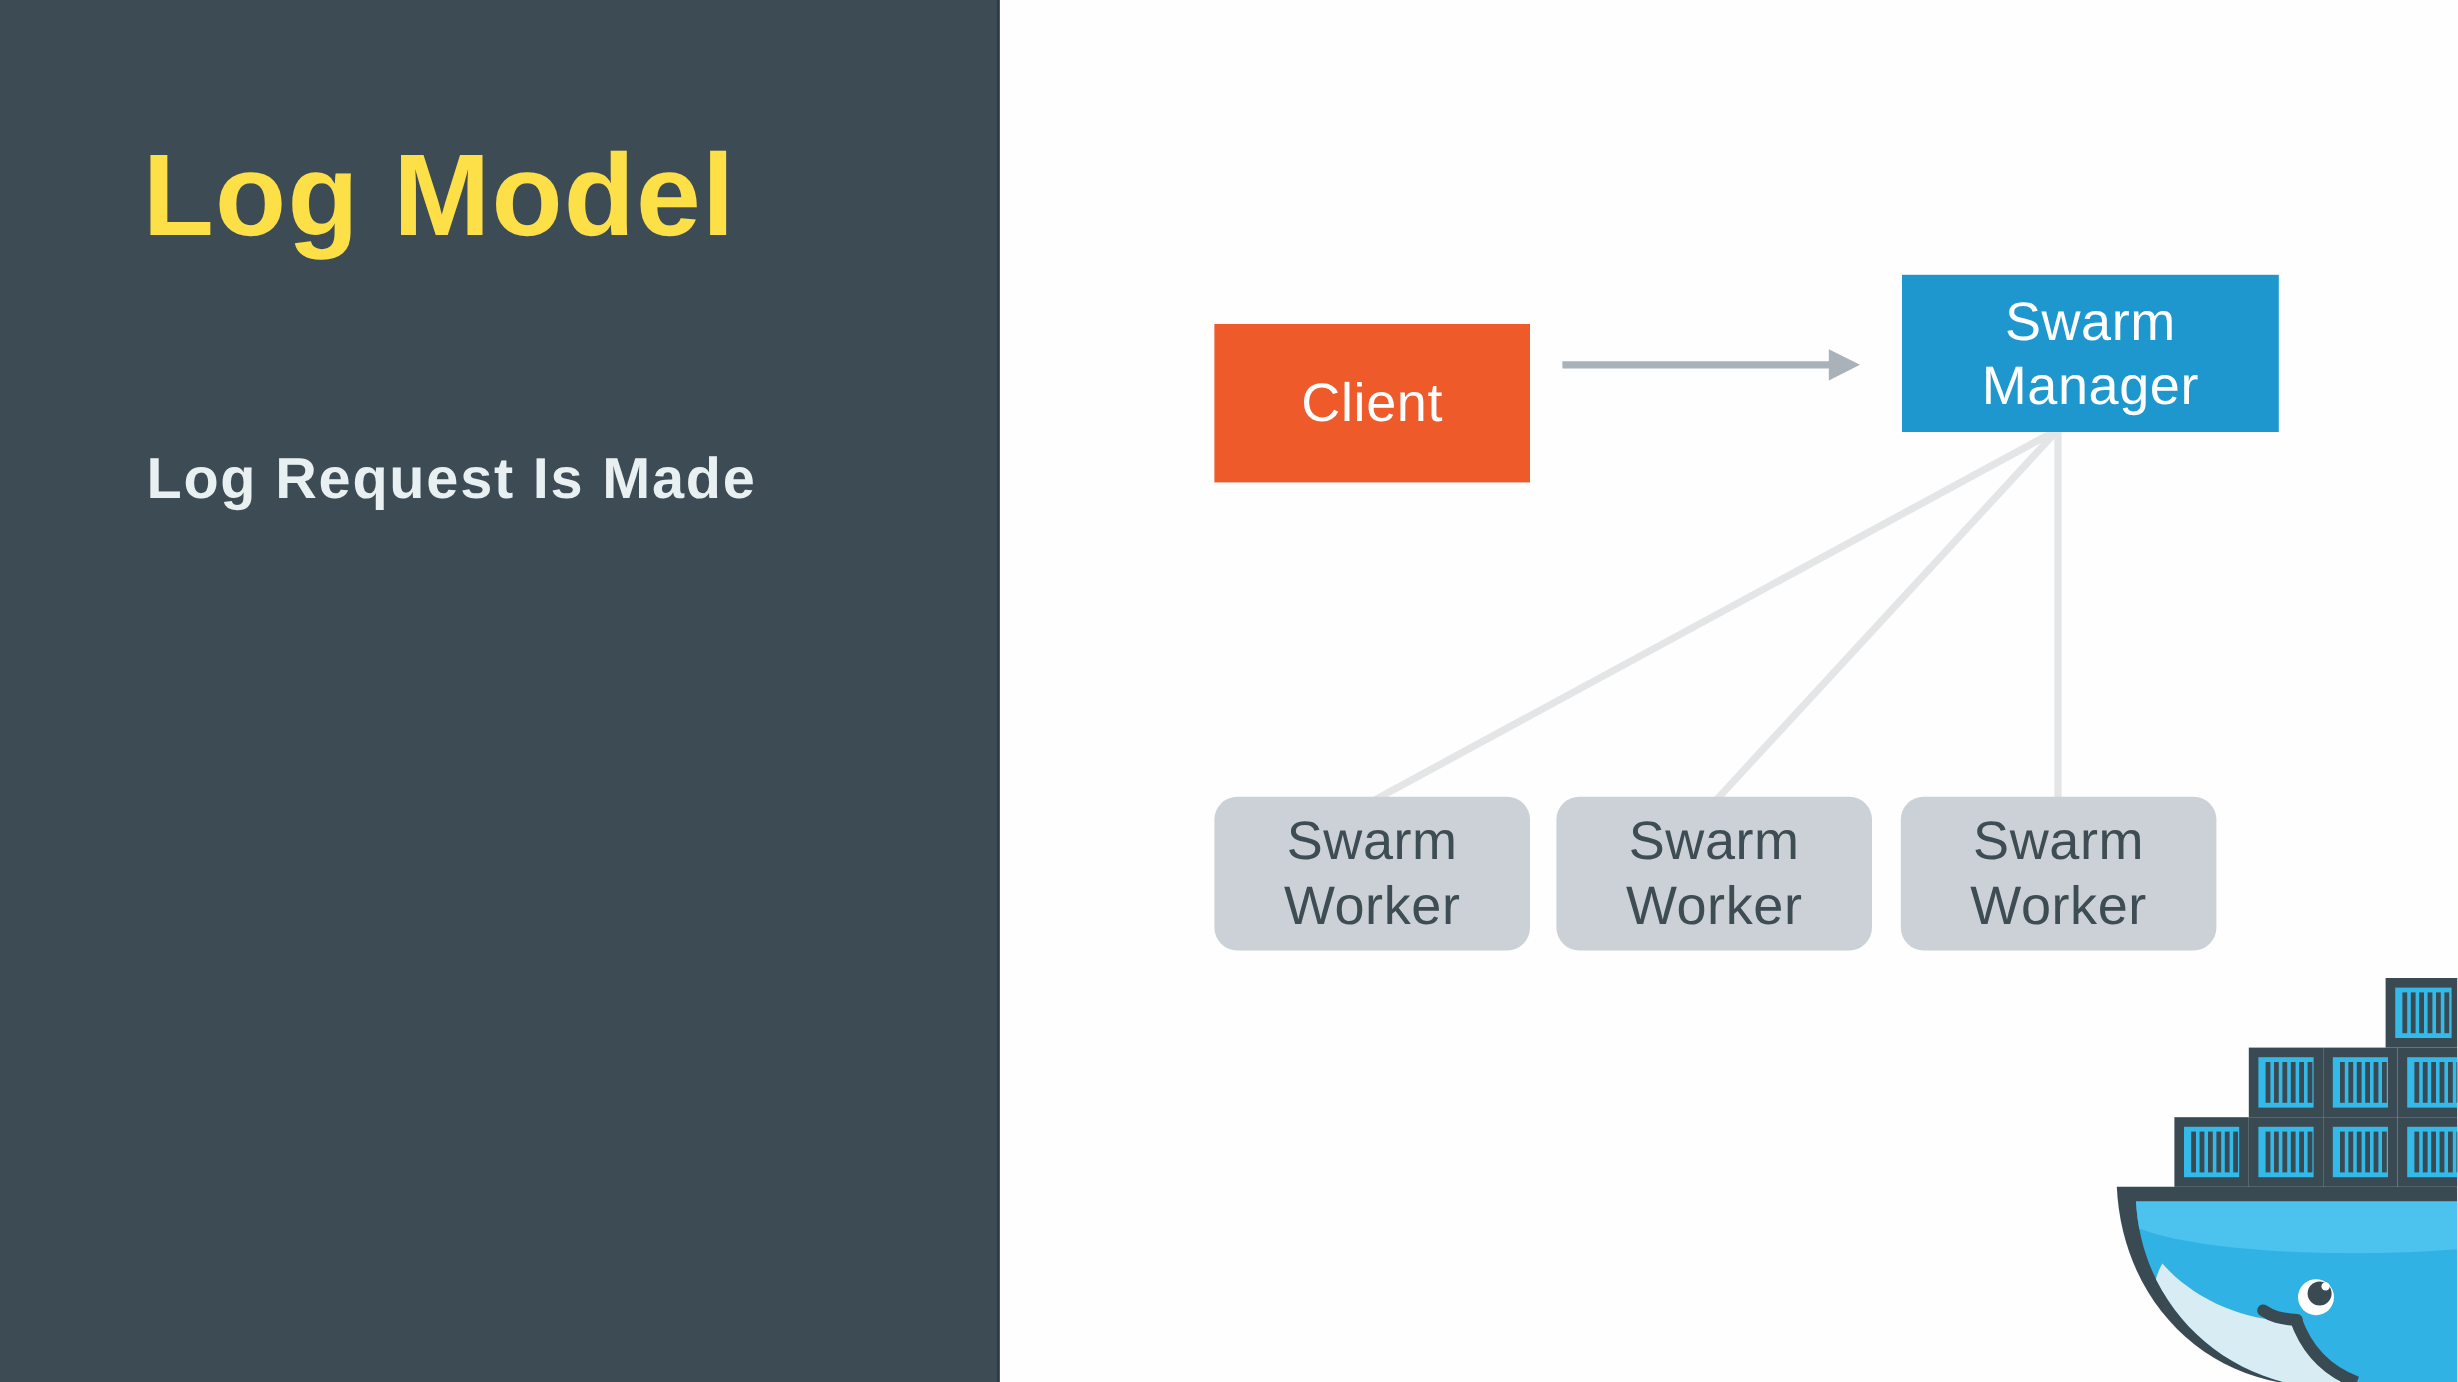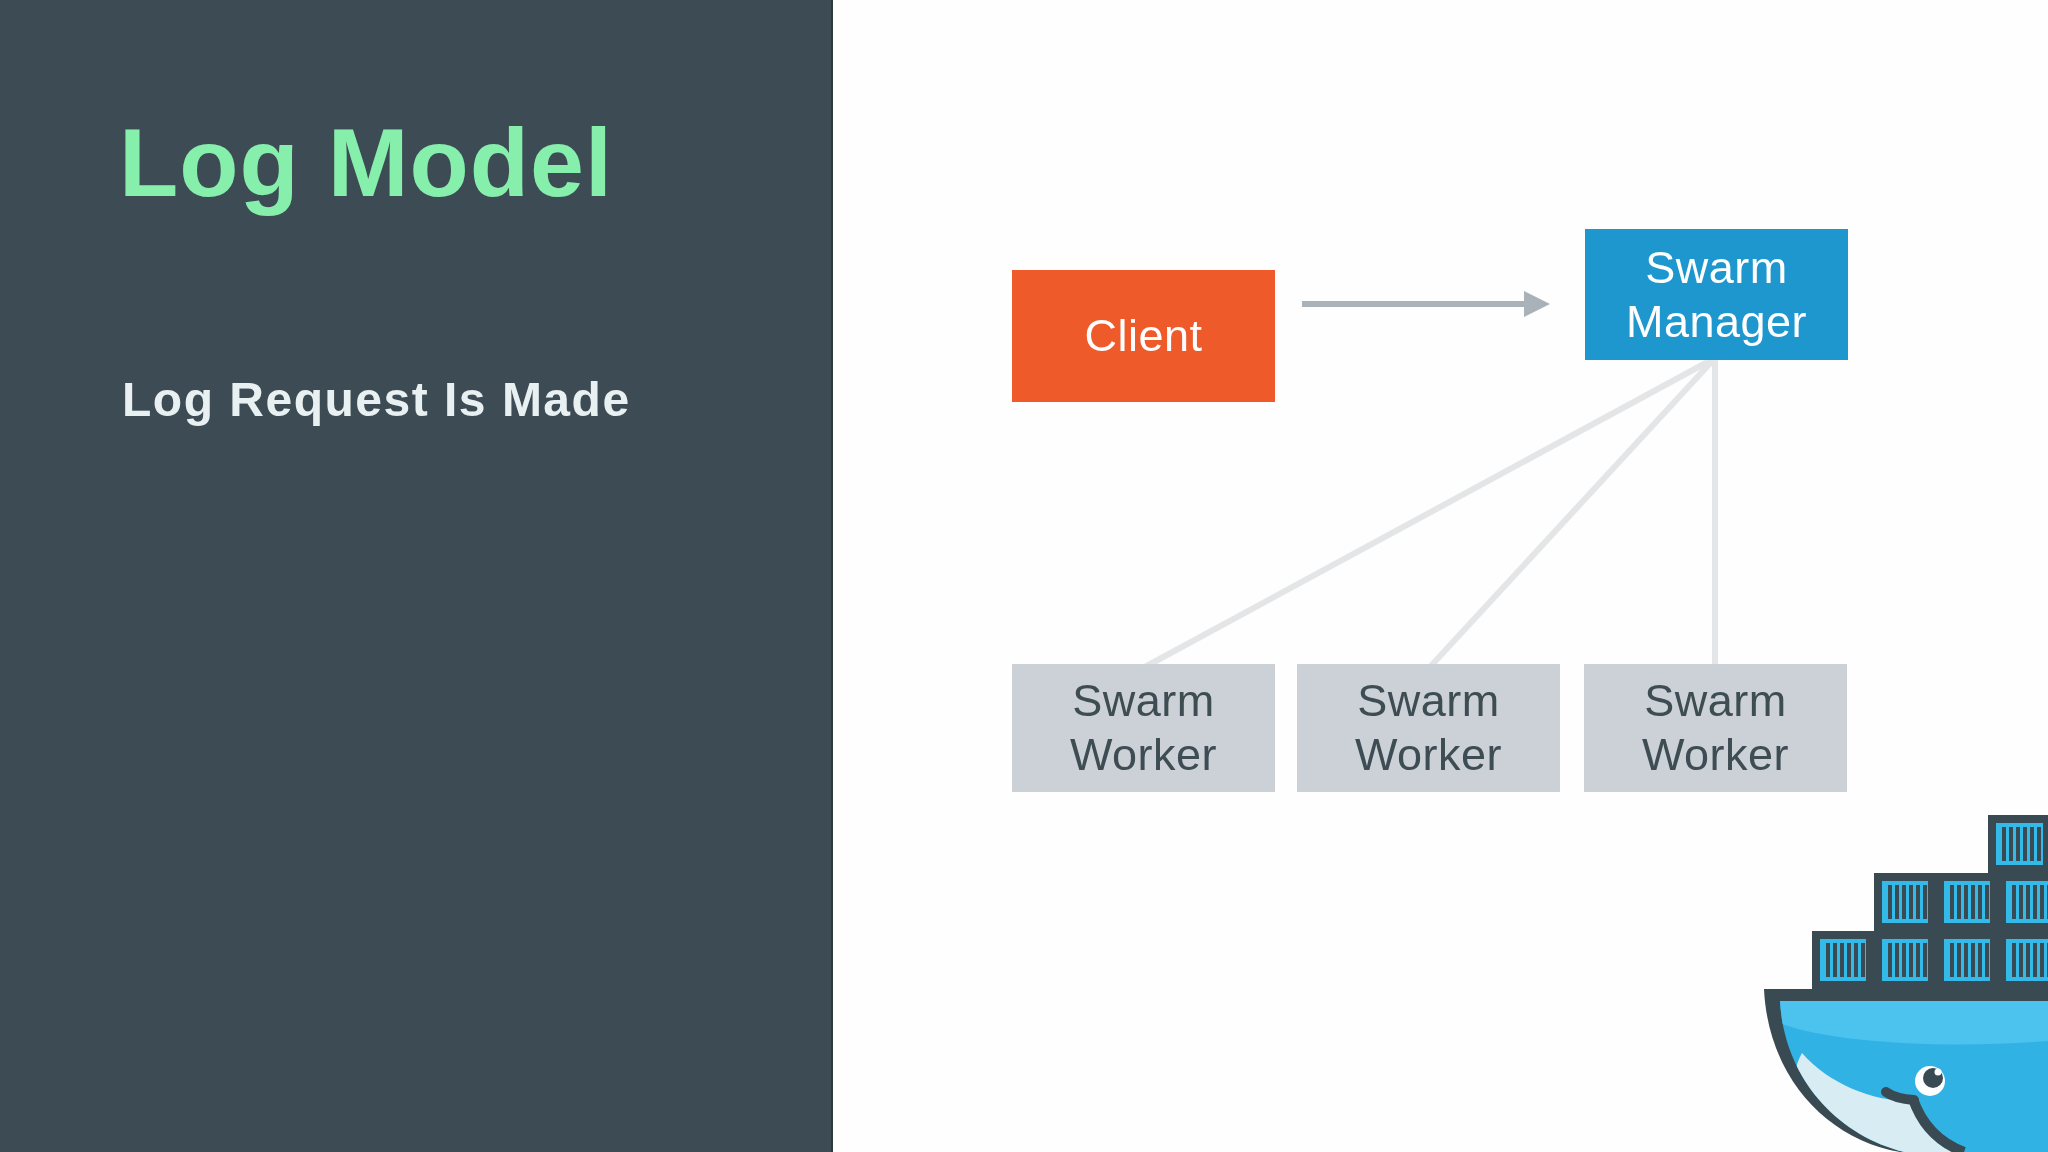--- a/index.html
+++ b/index.html
@@ -11,40 +11,40 @@
   .slide{position:relative;width:2048px;height:1152px;background:#FDFEFD;overflow:hidden;}
 
   
   .sidebar{
     position:absolute;left:0;top:0;width:833px;height:1152px;
     background:#3C4B54;border-right:2px solid #2D3940;box-sizing:border-box;
   }
   .title{
     position:absolute;left:119px;top:112px;margin:0;
     font-size:97px;font-weight:bold;letter-spacing:1px;
-    color:#86efac;line-height:1.05;white-space:nowrap;
+    color:#fde047;line-height:1.05;white-space:nowrap;
   }
   .subtitle{
     position:absolute;left:122px;top:374px;margin:0;
     font-size:48px;font-weight:bold;letter-spacing:1.5px;
     color:#E9F0F1;line-height:1.1;white-space:nowrap;
   }
 
   
   .canvas{position:absolute;left:835px;top:0;right:0;bottom:0;}
   .connectors{position:absolute;left:0;top:0;width:2048px;height:1152px;}
 
   .node{
     position:absolute;display:flex;align-items:center;justify-content:center;
     text-align:center;line-height:1.2;letter-spacing:0.5px;box-sizing:border-box;
   }
   .node .node-label{display:block;padding:0 14px;}
   .node-client {left:1012px;top:230px;width:263px;height:132px;background:#EE5A2A;color:#FEFEFE;font-size:45px;margin-top:40px;}
-  .node-manager{left:1585px;top:229px;width:263px;height:131px;background:#1E97CE;color:#FEFEFE;font-size:45px;}
-  .node-worker {top:664px;width:263px;height:128px;background:#CBD1D6;color:#3E4C54;font-size:45px;}
+  .node-manager{left:1585px;top:229px;width:314px;height:131px;background:#1E97CE;color:#FEFEFE;font-size:45px;}
+  .node-worker {top:664px;width:263px;height:128px;background:#CBD1D6;color:#3E4C54;font-size:45px;border-radius:19px;}
   .node-worker-1{left:1012px;}
   .node-worker-2{left:1297px;}
   .node-worker-3{left:1584px;}
 
   .docker-logo{position:absolute;right:0;bottom:0;display:block;}
 </style>
 </head>
 <body>
 
 <div class="slide">

